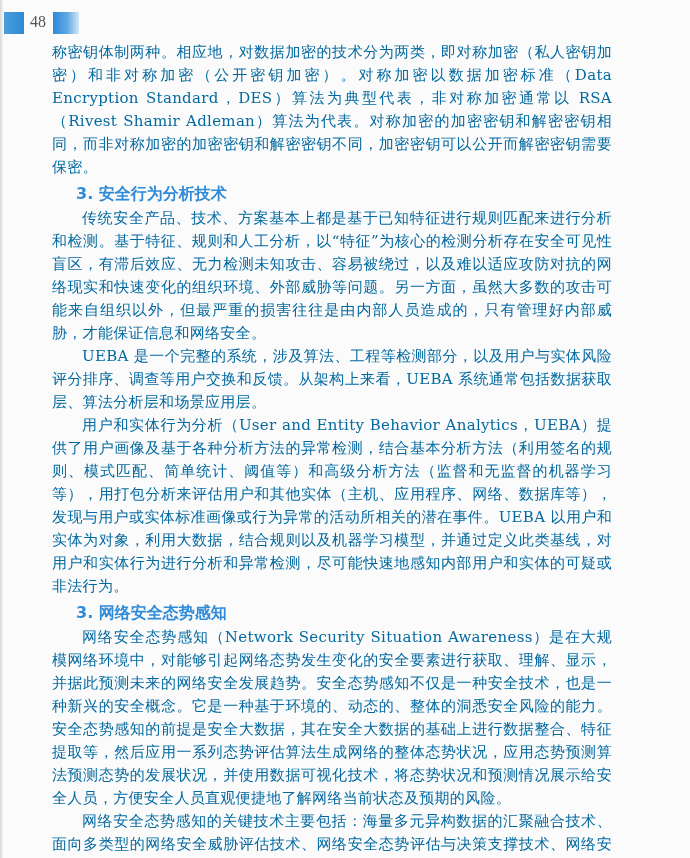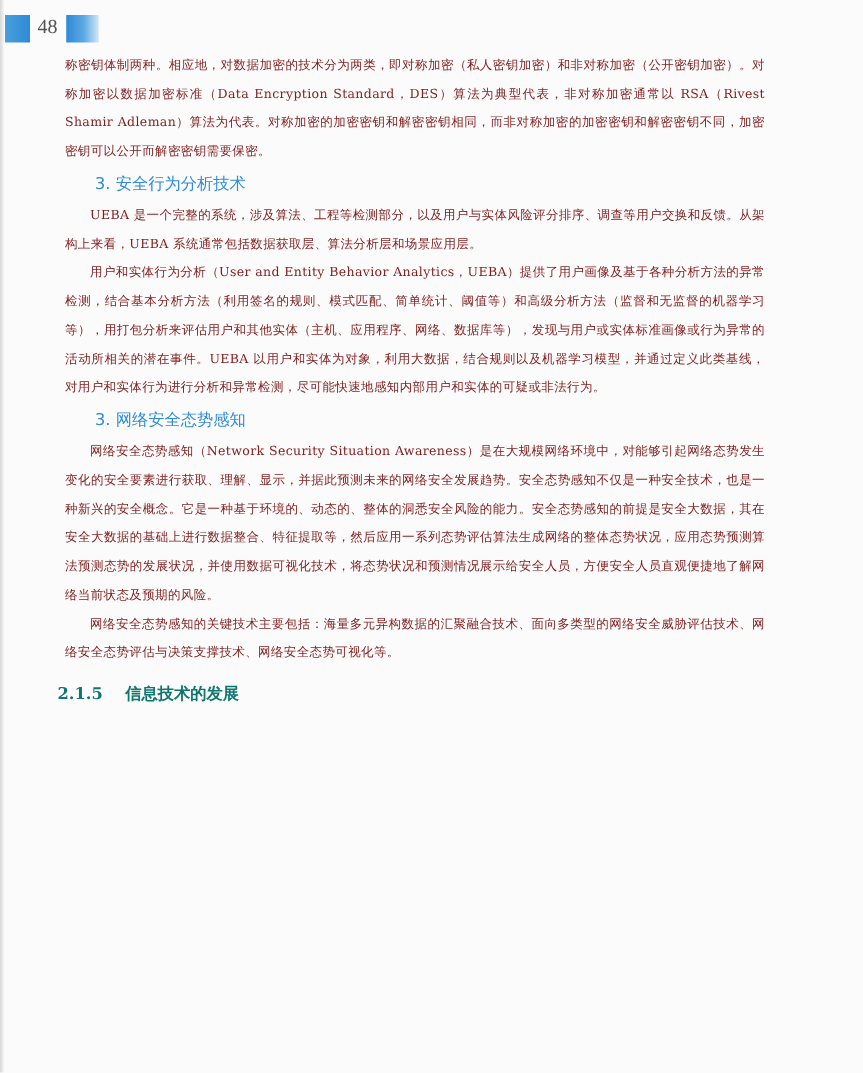--- a/index.html
+++ b/index.html
@@ -55,36 +55,36 @@
       letter-spacing: 0.5px;
     }
     .content {
       position: absolute;
       left: 52px;
       top: 41px;
       width: 560px;
     }
     p.para {
       margin: 0;
-      font-size: 10px;
+      font-size: 15px;
       line-height: 23px;
       text-align: justify;
       text-indent: 2em;
       letter-spacing: 0.3px;
-      color: #7f1d1d;
+      color: #0369a1;
     }
     p.para.noindent {
       text-indent: 0;
     }
     h4.subhead {
       margin: 3px 0 2px 0;
       padding-left: 24px;
       font-family: "DejaVu Sans", sans-serif;
-      font-weight: normal;
-      font-size: 13px;
+      font-weight: bold;
+      font-size: 16px;
       line-height: 23px;
       color: #2f8bd8;
     }
     h3.section {
       margin: 8px 0 7px -6px;
       font-family: "DejaVu Serif", serif;
       font-weight: bold;
       font-size: 13px;
       line-height: 28px;
       color: #0f766e;
@@ -101,20 +101,21 @@
 <div class="header">
   <div class="bar-left"></div>
   <span class="page-num">48</span>
   <div class="bar-right"></div>
 </div>
 
 <div class="content">
   <p class="para noindent">称密钥体制两种。相应地，对数据加密的技术分为两类，即对称加密（私人密钥加密）和非对称加密（公开密钥加密）。对称加密以数据加密标准（Data Encryption Standard，DES）算法为典型代表，非对称加密通常以 RSA（Rivest Shamir Adleman）算法为代表。对称加密的加密密钥和解密密钥相同，而非对称加密的加密密钥和解密密钥不同，加密密钥可以公开而解密密钥需要保密。</p>
 
   <h4 class="subhead">3. 安全行为分析技术</h4>
+  <p class="para">传统安全产品、技术、方案基本上都是基于已知特征进行规则匹配来进行分析和检测。基于特征、规则和人工分析，以“特征”为核心的检测分析存在安全可见性盲区，有滞后效应、无力检测未知攻击、容易被绕过，以及难以适应攻防对抗的网络现实和快速变化的组织环境、外部威胁等问题。另一方面，虽然大多数的攻击可能来自组织以外，但最严重的损害往往是由内部人员造成的，只有管理好内部威胁，才能保证信息和网络安全。</p>
   <p class="para">UEBA 是一个完整的系统，涉及算法、工程等检测部分，以及用户与实体风险评分排序、调查等用户交换和反馈。从架构上来看，UEBA 系统通常包括数据获取层、算法分析层和场景应用层。</p>
   <p class="para">用户和实体行为分析（User and Entity Behavior Analytics，UEBA）提供了用户画像及基于各种分析方法的异常检测，结合基本分析方法（利用签名的规则、模式匹配、简单统计、阈值等）和高级分析方法（监督和无监督的机器学习等），用打包分析来评估用户和其他实体（主机、应用程序、网络、数据库等），发现与用户或实体标准画像或行为异常的活动所相关的潜在事件。UEBA 以用户和实体为对象，利用大数据，结合规则以及机器学习模型，并通过定义此类基线，对用户和实体行为进行分析和异常检测，尽可能快速地感知内部用户和实体的可疑或非法行为。</p>
 
   <h4 class="subhead">3. 网络安全态势感知</h4>
   <p class="para">网络安全态势感知（Network Security Situation Awareness）是在大规模网络环境中，对能够引起网络态势发生变化的安全要素进行获取、理解、显示，并据此预测未来的网络安全发展趋势。安全态势感知不仅是一种安全技术，也是一种新兴的安全概念。它是一种基于环境的、动态的、整体的洞悉安全风险的能力。安全态势感知的前提是安全大数据，其在安全大数据的基础上进行数据整合、特征提取等，然后应用一系列态势评估算法生成网络的整体态势状况，应用态势预测算法预测态势的发展状况，并使用数据可视化技术，将态势状况和预测情况展示给安全人员，方便安全人员直观便捷地了解网络当前状态及预期的风险。</p>
   <p class="para">网络安全态势感知的关键技术主要包括：海量多元异构数据的汇聚融合技术、面向多类型的网络安全威胁评估技术、网络安全态势评估与决策支撑技术、网络安全态势可视化等。</p>
 
   <h3 class="section">
     <span class="num">2.1.5</span><span>信息技术的发展</span>
   </h3>

